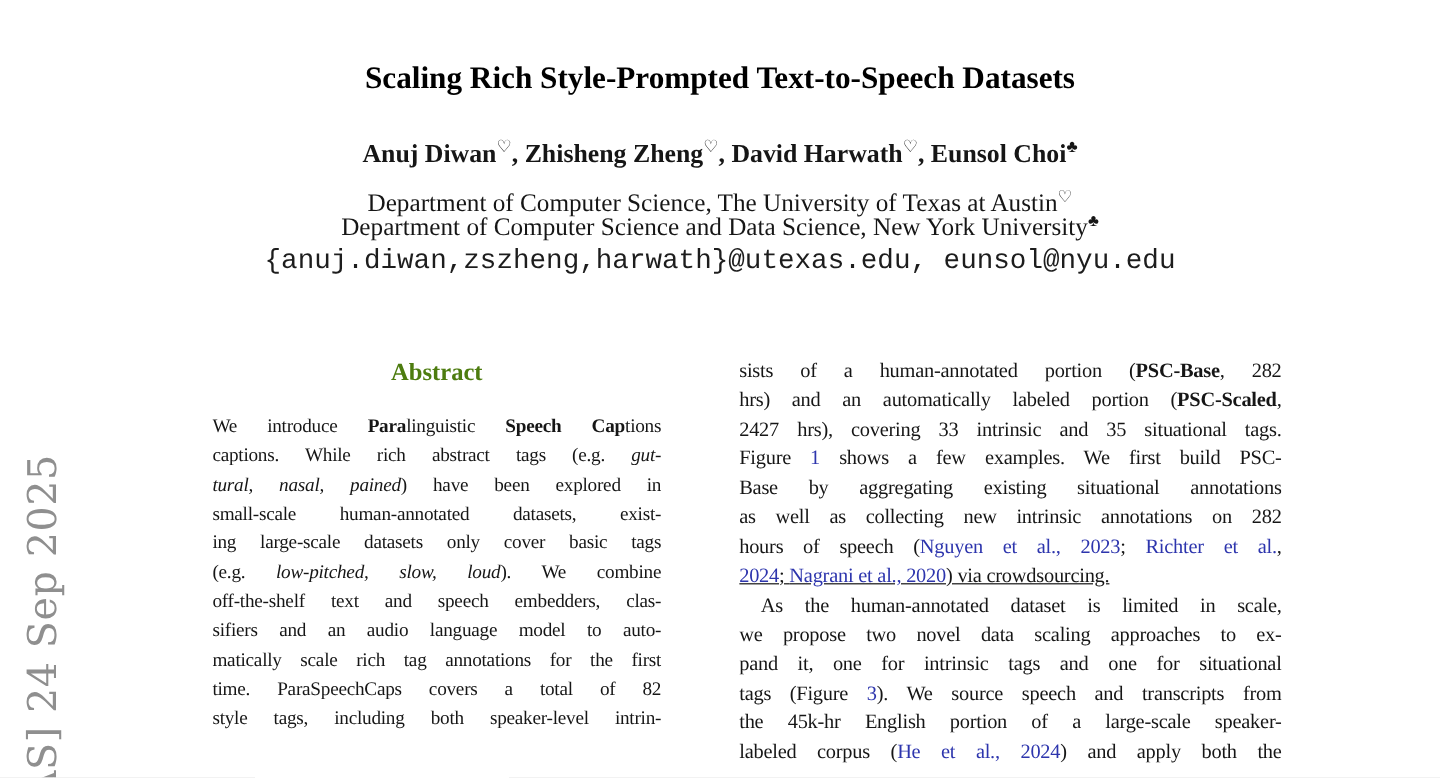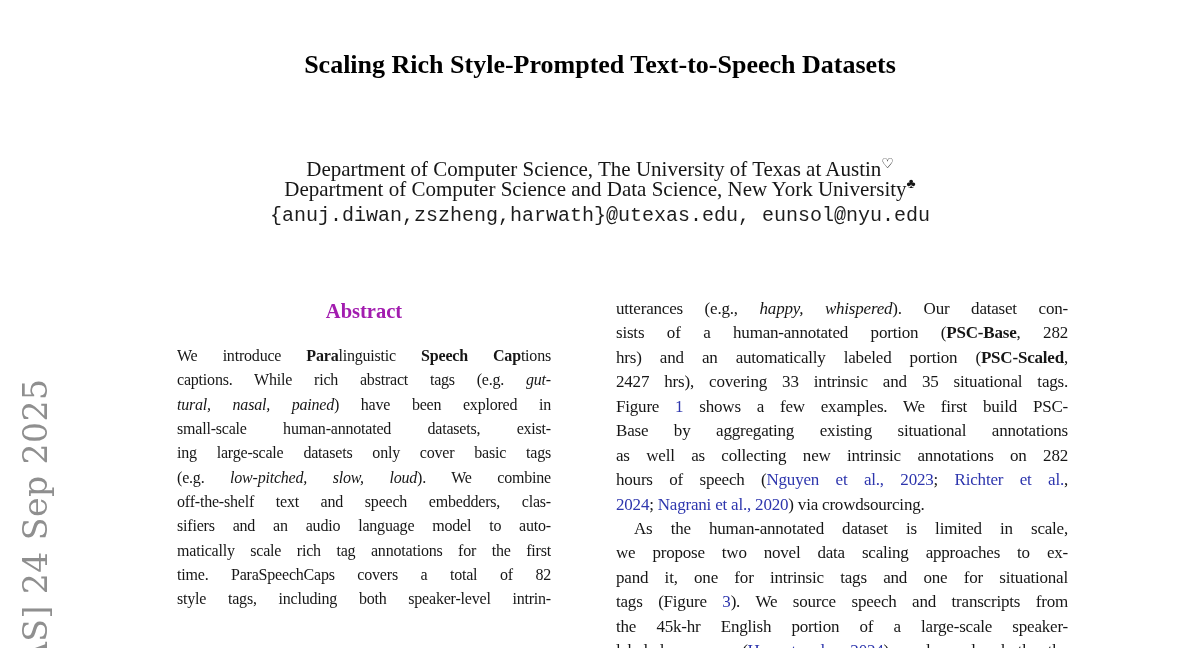--- a/index.html
+++ b/index.html
@@ -47,28 +47,28 @@
     text-align:center;
     font-size:21px;
   }
   .affil.a1{top:147px;margin-top:10px;}
   .affil.a2{top:177px;}
   .emails{
     position:absolute;
     left:0;top:204px;width:1200px;
     text-align:center;
     font-family:"Liberation Mono","DejaVu Sans Mono",monospace;
-    font-size:20px;
+    font-size:23px;
     color:#1d1d1d;
   }
   .abstract-heading{
     position:absolute;
     left:177px;top:300px;width:374px;
     text-align:center;
-    font-size:20.5px;font-weight:bold;color:#a21caf;
+    font-size:20.5px;font-weight:bold;color:#4d7c0f;
   }
   .col{
     position:absolute;
     letter-spacing:-0.2px;
   }
   .col-left{
     left:177px;top:344px;width:374px;
     font-size:16px;
   }
   .col-left .jline{height:24.35px;line-height:24.35px;}
@@ -76,34 +76,35 @@
     left:616px;top:297px;width:452px;
     font-size:17px;
   }
   .col-right .jline{height:24.45px;line-height:24.45px;}
   .jline{
     text-align:justify;
     text-align-last:justify;
     overflow:hidden;
     white-space:nowrap;
   }
-  .jline.no-just{text-align-last:left;}
+  .jline.no-just{text-align-last:left;text-decoration:underline;}
   .rb{font-weight:bold;}
   .ri{font-style:italic;}
   .rl{color:var(--link);}
   .rs{vertical-align:super;font-size:66%;line-height:0;letter-spacing:0;}
 </style>
 </head>
 <body>
 
 <div class="page">
   <div class="watermark">AS] 24 Sep 2025</div>
 
   <div class="title">Scaling Rich Style-Prompted Text-to-Speech Datasets</div>
 
+  <div class="authors"><span class="rb">Anuj Diwan</span><span class="rs">♡</span><span class="rb">, </span><span class="rb">Zhisheng Zheng</span><span class="rs">♡</span><span class="rb">, </span><span class="rb">David Harwath</span><span class="rs">♡</span><span class="rb">, </span><span class="rb">Eunsol Choi</span><span class="rb rs">♣</span></div>
 
   <div class="affil a1">Department of Computer Science, The University of Texas at Austin<span class="rs">♡</span></div>
   <div class="affil a2">Department of Computer Science and Data Science, New York University<span class="rs">♣</span></div>
 
   <div class="emails">{anuj.diwan,zszheng,harwath}@utexas.edu, eunsol@nyu.edu</div>
 
   <div class="abstract-heading">Abstract</div>
 
   <div class="col col-left">
       <div class="jline">We introduce <span class="rb">Para</span>linguistic <span class="rb">Speech Cap</span>tions</div>
@@ -113,21 +114,20 @@
       <div class="jline">ing large-scale datasets only cover basic tags</div>
       <div class="jline">(e.g. <span class="ri">low-pitched, slow, loud</span>). We combine</div>
       <div class="jline">off-the-shelf text and speech embedders, clas-</div>
       <div class="jline">sifiers and an audio language model to auto-</div>
       <div class="jline">matically scale rich tag annotations for the first</div>
       <div class="jline">time. ParaSpeechCaps covers a total of 82</div>
       <div class="jline">style tags, including both speaker-level intrin-</div>
     </div>
 
   <div class="col col-right">
-      <div class="jline">utterances (e.g., <span class="ri">happy, whispered</span>). Our dataset con-</div>
       <div class="jline">sists of a human-annotated portion (<span class="rb">PSC-Base</span>, 282</div>
       <div class="jline">hrs) and an automatically labeled portion (<span class="rb">PSC-Scaled</span>,</div>
       <div class="jline">2427 hrs), covering 33 intrinsic and 35 situational tags.</div>
       <div class="jline">Figure <span class="rl">1</span> shows a few examples. We first build PSC-</div>
       <div class="jline">Base by aggregating existing situational annotations</div>
       <div class="jline">as well as collecting new intrinsic annotations on 282</div>
       <div class="jline">hours of speech (<span class="rl">Nguyen et al., 2023</span>; <span class="rl">Richter et al.</span>,</div>
       <div class="jline no-just"><span class="rl">2024</span>; <span class="rl">Nagrani et al., 2020</span>) via crowdsourcing.</div>
       <div class="jline" style="padding-left: 18px;">As the human-annotated dataset is limited in scale,</div>
       <div class="jline">we propose two novel data scaling approaches to ex-</div>

